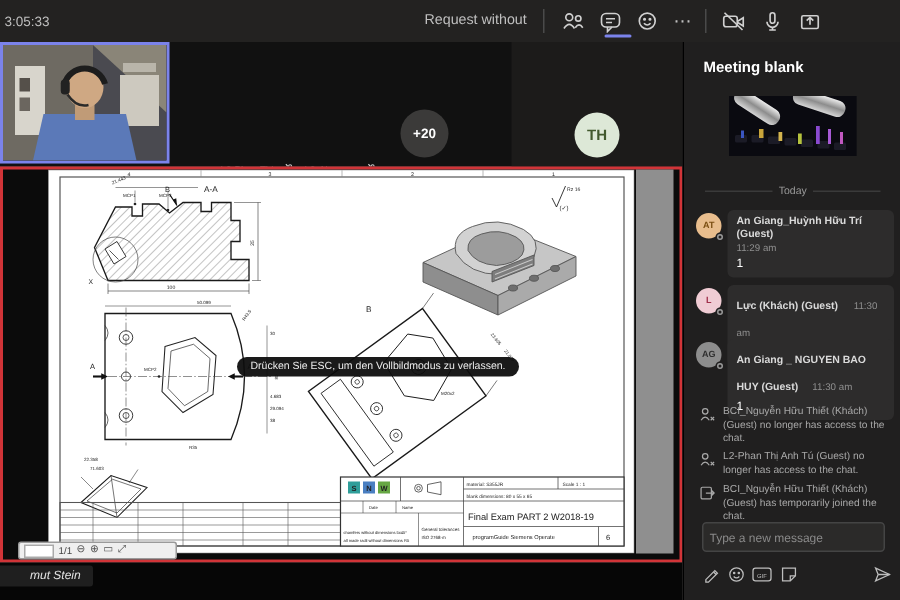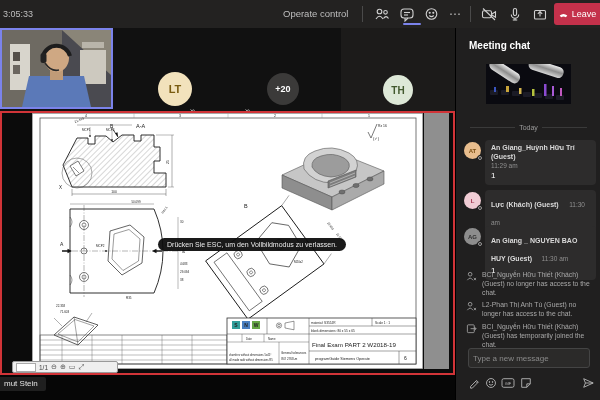--- a/index.html
+++ b/index.html
@@ -26,21 +26,21 @@
   .sheet{position:absolute;left:30px;top:0px;width:391px;height:256px;}
   .tooltip{position:absolute;left:158px;top:238px;height:13px;line-height:13px;background:rgba(12,12,12,.94);
            color:#ececec;font-size:7px;padding:0 9px;border-radius:7px;white-space:nowrap;}
   .pdfbar{position:absolute;left:12px;top:361px;width:106px;height:12px;background:#efefef;border:1px solid #9a9a9a;
           border-radius:2px;display:flex;align-items:center;gap:3px;padding:0 3px;box-sizing:border-box;}
   .pdfbar .pbox{width:18px;height:7px;background:#fff;border:1px solid #aaa;}
   .pdfbar .pico{font-size:7px;color:#555;line-height:8px;cursor:pointer;}
   .pdftext{font-size:6.5px;color:#444;}
   .bottombar{position:absolute;left:0;top:375px;width:455px;height:25px;background:#060606;}
   .presenter{position:absolute;left:0;top:2px;height:14px;line-height:14px;background:#1f1f1f;color:#e3e3e3;
-             font-size:8px;padding:0 8px 0 4px;border-radius:0 2px 2px 0;}
+             font-size:8px;padding:0 8px 0 20px;border-radius:0 2px 2px 0;font-style:italic;}
   
   .chat{position:absolute;left:455px;top:28px;width:145px;height:372px;background:#201f1f;border-left:1px solid #000;box-sizing:border-box;}
   .chat-h{position:absolute;left:13px;top:12px;color:#fff;font-size:10px;font-weight:bold;}
   .thumb{position:absolute;left:30px;top:36px;width:85px;height:40px;background:#0a0a10;cursor:pointer;}
   .today{position:absolute;left:10px;top:96px;width:125px;display:flex;align-items:center;color:#9a9a9a;font-size:7px;}
   .today:before,.today:after{content:"";flex:1;height:1px;background:#3a3a3a;margin:0 4px;}
   .msg{position:absolute;left:8px;width:132px;}
   .av{position:absolute;left:0;top:2px;width:17px;height:17px;border-radius:50%;display:flex;align-items:center;
       justify-content:center;font-size:6px;font-weight:bold;}
   .presence{position:absolute;right:-2px;bottom:-2px;width:6px;height:6px;border-radius:50%;background:#201f1f;
@@ -59,21 +59,21 @@
   
   .sheet text{font-family:"Liberation Sans",sans-serif;fill:#222;}
 </style>
 </head>
 <body>
 
 <div class="screen">
 
   <div class="topbar">
     <span class="abs t-text" style="left:3px;top:9px;">3:05:33</span>
-    <span class="abs t-text" style="left:283px;top:8px;font-size:9.5px;cursor:pointer;">Operate control</span>
+    <span class="abs t-text" style="left:283px;top:8px;font-size:9.5px;cursor:pointer;">Request without</span>
     <div class="tdiv" style="left:362px;"></div>
 
     <div class="tbtn" style="left:370px;">
       <svg width="16" height="16" viewBox="0 0 16 16" fill="none" stroke="#d0d0d0" stroke-width="1.1">
         <circle cx="5.5" cy="5.5" r="2.3"></circle>
           <path d="M2,13 q3.5,-5.5 7,0"></path>
         <circle cx="11.5" cy="6.3" r="1.8"></circle>
           <path d="M9.5,12.5 q2.6,-3.8 5,0"></path>
       </svg>
     </div>
@@ -112,26 +112,20 @@
         <path d="M4.3,8.5 a3.7,3.7 0 0 0 7.4,0"></path>
           <line x1="8" y1="12.2" x2="8" y2="14"></line>
           <line x1="5.8" y1="14" x2="10.2" y2="14"></line>
       </svg>
     </div>
     <div class="tbtn" style="left:528px;">
       <svg width="16" height="16" viewBox="0 0 16 16" fill="none" stroke="#d0d0d0" stroke-width="1.1">
         <rect x="2.5" y="4.5" width="11" height="8.5" rx="1"></rect>
           <path d="M8,10.5 V6 M5.8,7.8 L8,5.6 l2.2,2.2"></path>
       </svg>
-    </div>
-    <div class="leave">
-      <svg width="11" height="11" viewBox="0 0 16 16">
-        <path d="M2.5,9.5 q5.5,-4.5 11,0 l-2,2.6 q-3.5,-2.6 -7,0 Z" fill="#fff"></path>
-      </svg>
-      <span>Leave</span>
     </div>
   </div>
 
   <div class="strip">
     <div class="strip-right"></div>
 
     <div class="vid">
       <svg width="109" height="77" viewBox="0 0 109 77">
         <rect width="109" height="77" fill="#4a4a50"></rect>
         <polygon points="60,0 109,0 109,45" fill="#8a8578"></polygon>
@@ -143,23 +137,20 @@
         <rect x="80" y="12" width="22" height="6" fill="#b9b5aa"></rect>
         <polygon points="20,77 89,77 82,46 27,46" fill="#5b79b8"></polygon>
         <rect x="48" y="38" width="13" height="12" fill="#c09b77"></rect>
         <ellipse cx="54.5" cy="28" rx="12.5" ry="14" fill="#cfa883"></ellipse>
         <path d="M41,26 a14,14 0 0 1 27,0" fill="none" stroke="#1d1d1d" stroke-width="4"></path>
         <rect x="38.5" y="23" width="6" height="10" rx="2.5" fill="#222"></rect>
         <path d="M43,33 q6,9 14,7" fill="none" stroke="#2a2a2a" stroke-width="1.6"></path>
       </svg>
     </div>
 
-    <div class="avatar" style="left:158px;top:44px;width:34px;height:34px;background:#f2e2bc;color:#7a5c10;font-size:11px;">
-      <span>LT</span>
-    </div>
     <div class="alabel" style="left:147px;top:81px;">
       <span>L2-Phan Thị...</span>
       <svg width="7" height="8" viewBox="0 0 7 8">
         <rect x="2.4" y="0.8" width="2" height="3.8" rx="1" fill="none" stroke="#cfcfcf" stroke-width="0.7"></rect>
         <path d="M1.2,3.6 a2.2,2.2 0 0 0 4.4,0 M3.4,5.8 V7.2" fill="none" stroke="#cfcfcf" stroke-width="0.7"></path>
         <line x1="0.6" y1="0.4" x2="6.2" y2="7" stroke="#cfcfcf" stroke-width="0.8"></line>
       </svg>
     </div>
 
     <div class="alabel" style="left:203px;top:81px;">
@@ -383,21 +374,21 @@
     <span class="pico">⊕</span>
     <span class="pico">▭</span>
     <span class="pico">⤢</span>
   </div>
 
   <div class="bottombar">
     <div class="presenter">mut Stein</div>
   </div>
 
   <div class="chat">
-    <div class="chat-h">Meeting chat</div>
+    <div class="chat-h">Meeting blank</div>
 
     <div class="thumb">
       <svg width="85" height="40" viewBox="0 0 85 40">
         <defs>
           <linearGradient id="met" x1="0" y1="0" x2="0" y2="1">
             <stop offset="0" stop-color="#ececec"></stop>
               <stop offset="0.5" stop-color="#8d8d8d"></stop>
               <stop offset="1" stop-color="#d6d6d6"></stop>
           </linearGradient>
         </defs>

